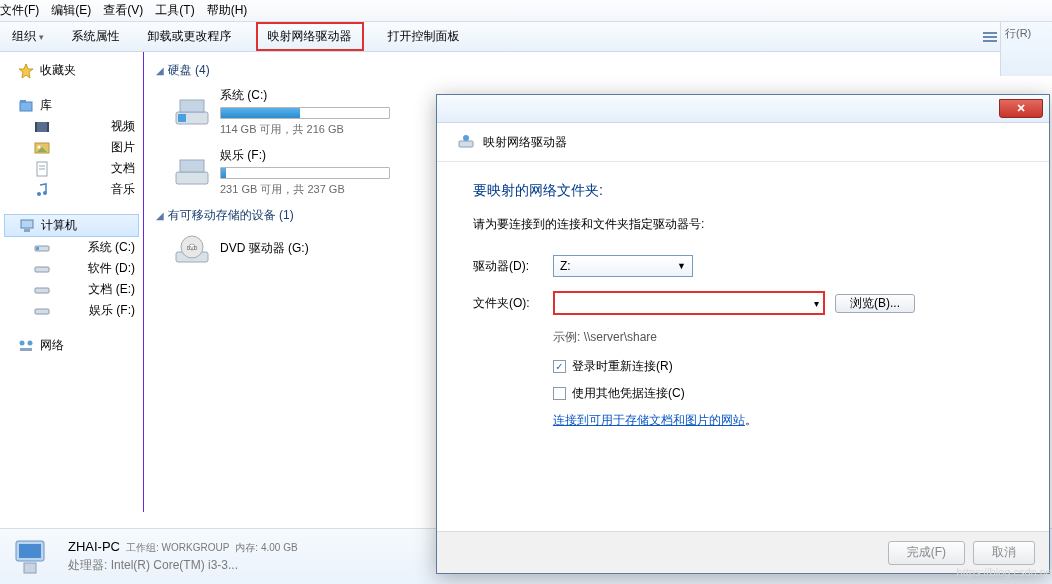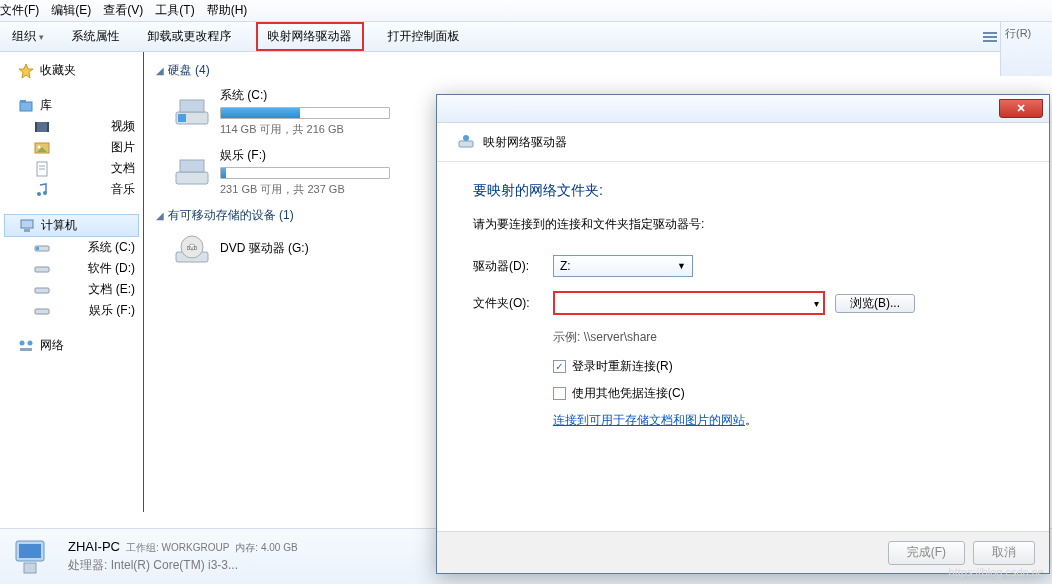--- a/index.html
+++ b/index.html
@@ -70,21 +70,21 @@
 .chk { width: 13px; height: 13px; border: 1px solid #8a99ab; background: #fff; display: flex; align-items: center; justify-content: center; font-size: 10px; color: #2a6db0; }
 .link { color: #0b57c4; cursor: default; }
 .link.u { text-decoration: underline; }
 .dialog-footer { position: absolute; bottom: 0; left: 0; right: 0; height: 42px; background: #f1f1f1; border-top: 1px solid #dcdcdc; display: flex; align-items: center; justify-content: flex-end; padding: 0 14px; gap: 8px; }
 .foot-btn { height: 24px; padding: 0 18px; border: 1px solid #b5b9bf; background: linear-gradient(#fdfdfd, #e9ecef); border-radius: 3px; color: #8a8a8a; display: flex; align-items: center; cursor: default; }
 
 
 .right-edge { position: absolute; right: 0; top: 22px; width: 52px; height: 54px; background: linear-gradient(#f4f9ff, #e6f0fb); border-left: 1px solid #d0dae8; padding: 4px; font-size: 11px; color: #666; }
 
 
-.watermark { position: absolute; right: 8px; bottom: 6px; color: #d7d7d7; font-size: 11px; pointer-events: none; }
+.watermark { position: absolute; right: 0; bottom: 6px; color: #d7d7d7; font-size: 11px; pointer-events: none; }
 </style>
 </head>
 <body>
 
 <div class="menubar">
   <span>文件(F)</span>
   <span>编辑(E)</span>
   <span>查看(V)</span>
   <span>工具(T)</span>
   <span>帮助(H)</span>

